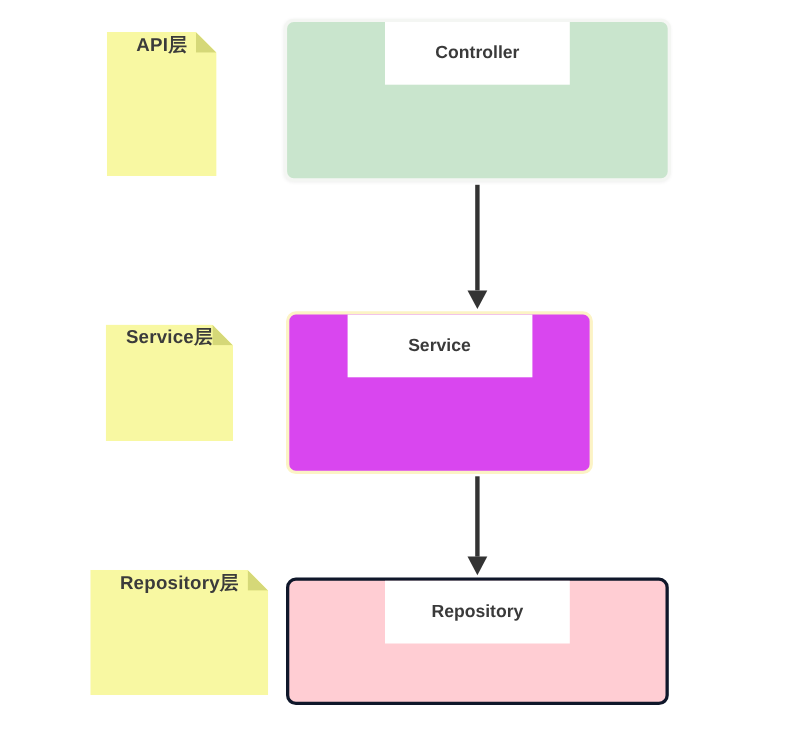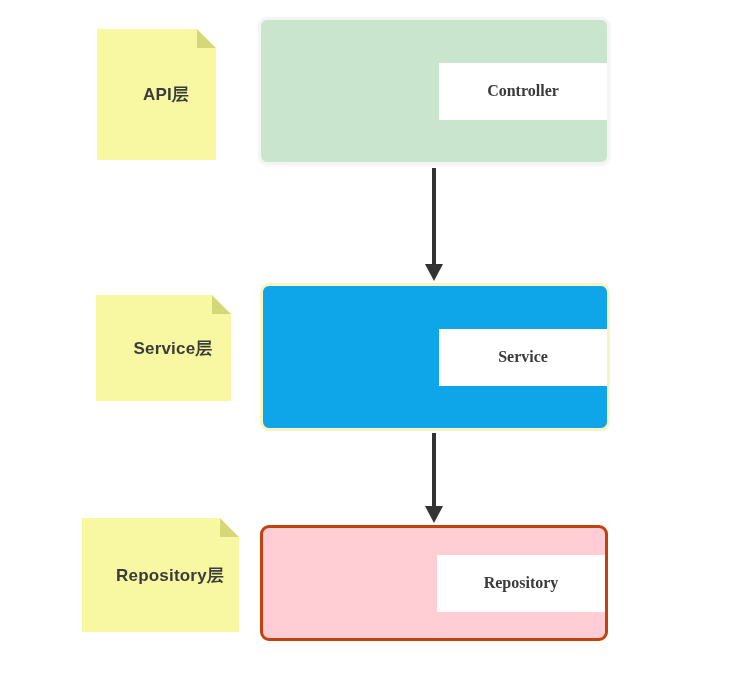--- a/index.html
+++ b/index.html
@@ -14,72 +14,70 @@
     height: 673px;
     background: #ffffff;
     overflow: hidden;
   }
 
   
   .sticky {
     position: absolute;
     background: #f8f8a2;
     display: flex;
-    align-items: center;
+    align-items: flex-start;
     justify-content: center;
     clip-path: polygon(0 0, calc(100% - 19px) 0, 100% 19px, 100% 100%, 0 100%);
-    padding-left: 19px;
   }
   .sticky .fold {
     position: absolute;
     top: 0;
     right: 0;
     width: 19px;
     height: 19px;
     background: #d5d878;
     clip-path: polygon(0 0, 100% 100%, 0 100%);
   }
   .sticky-label {
     font-weight: bold;
     font-size: 17px;
     color: #3b3b3b;
     letter-spacing: 0.2px;
     white-space: nowrap;
   }
   #sticky-api        { left: 97px;  top: 29px;  width: 100px; height: 131px; }
   #sticky-service    { left: 96px;  top: 295px; width: 116px; height: 106px; }
-  #sticky-repository { left: 82px;  top: 518px; width: 138px; height: 114px; }
+  #sticky-repository { left: 82px;  top: 518px; width: 162px; height: 114px; }
 
   
   .layer-container {
     position: absolute;
     box-sizing: border-box;
     border-radius: 9px;
     display: flex;
-    flex-direction: column;
-    align-items: flex-end;
+    flex-direction: row;
+    align-items: flex-start;
     justify-content: center;
-    font-family: Liberation Serif, serif;
   }
   #container-api {
     left: 258px; top: 17px; width: 352px; height: 148px;
     background: #c9e5cd;
     border: 3px solid #f4f6f3;
     box-shadow: 0 1px 3px rgba(0,0,0,0.05);
     gap: 9px;
   }
   #container-service {
-    left: 260px; top: 283px; width: 350px; height: 148px;
-    background: #0ea5e9;
+    left: 260px; top: 283px; width: 279px; height: 148px;
+    background: #d946ef;
     border: 3px solid #fcf3c5;
   }
   #container-repository {
     left: 260px; top: 525px; width: 348px; height: 116px;
     background: #ffcdd3;
-    border: 3px solid #c2410c;
+    border: 3px solid #0f172a;
   }
 
   
   .box {
     width: 168px;
     height: 57px;
     background: #ffffff;
     display: flex;
     align-items: center;
     justify-content: center;

